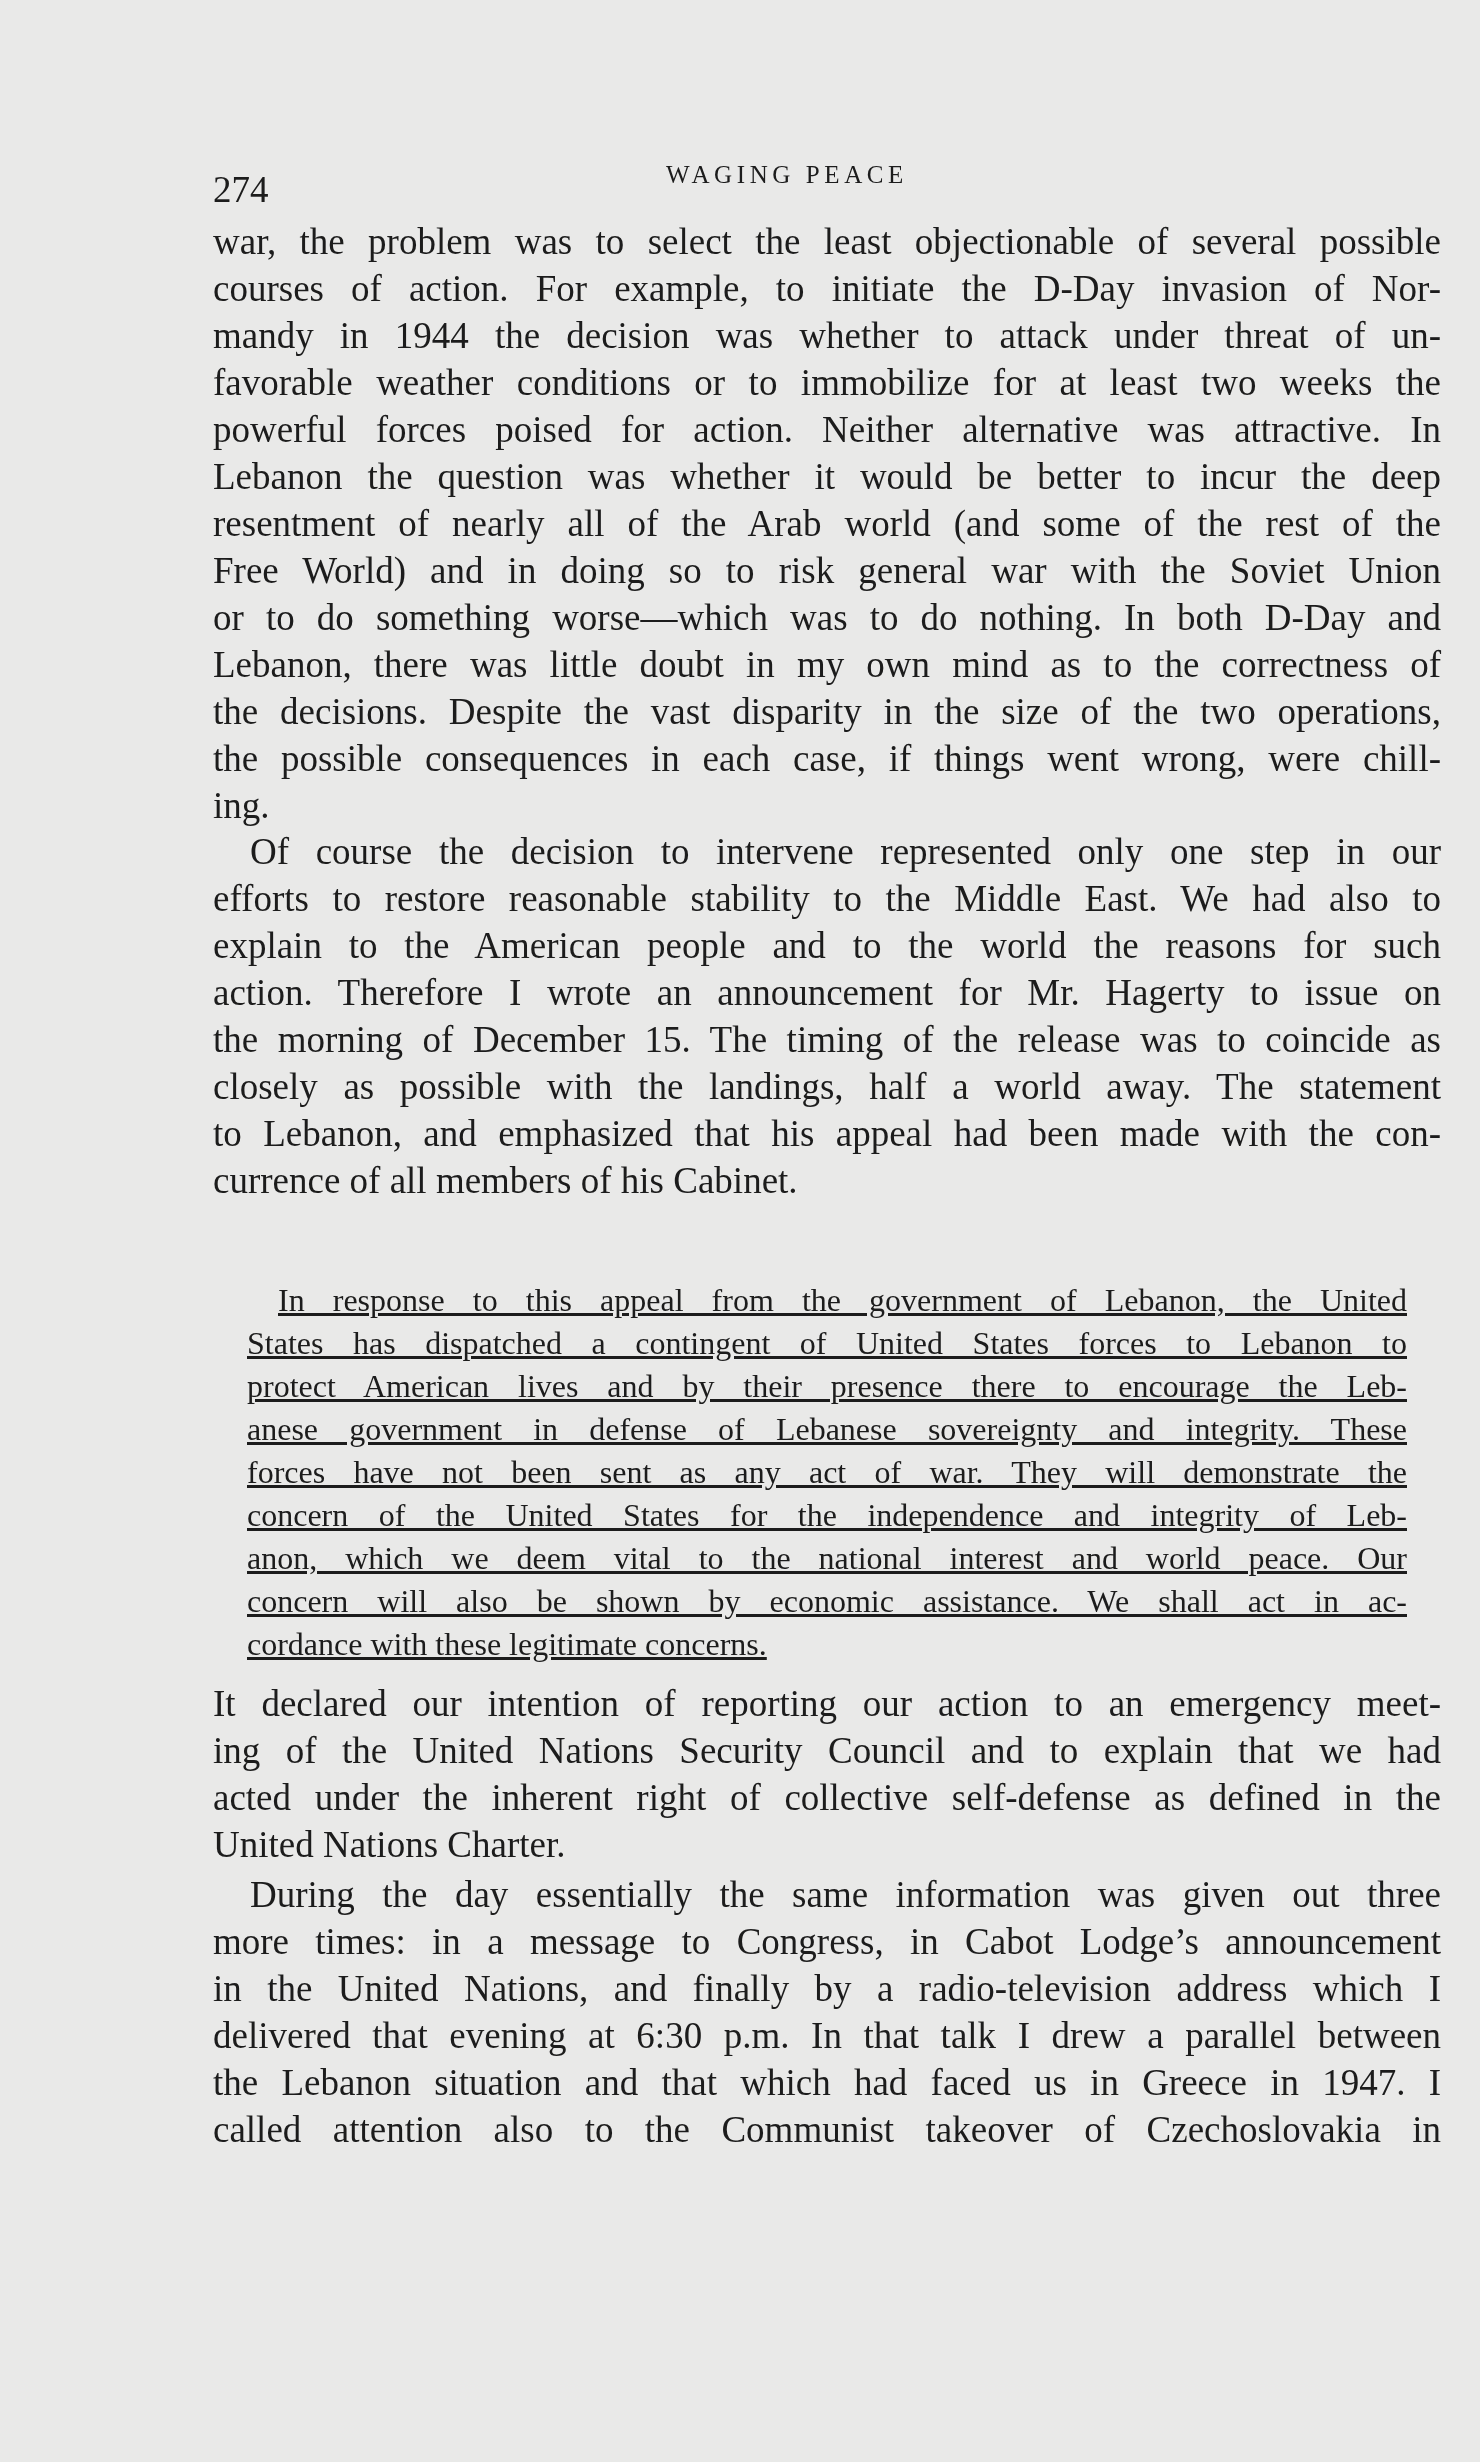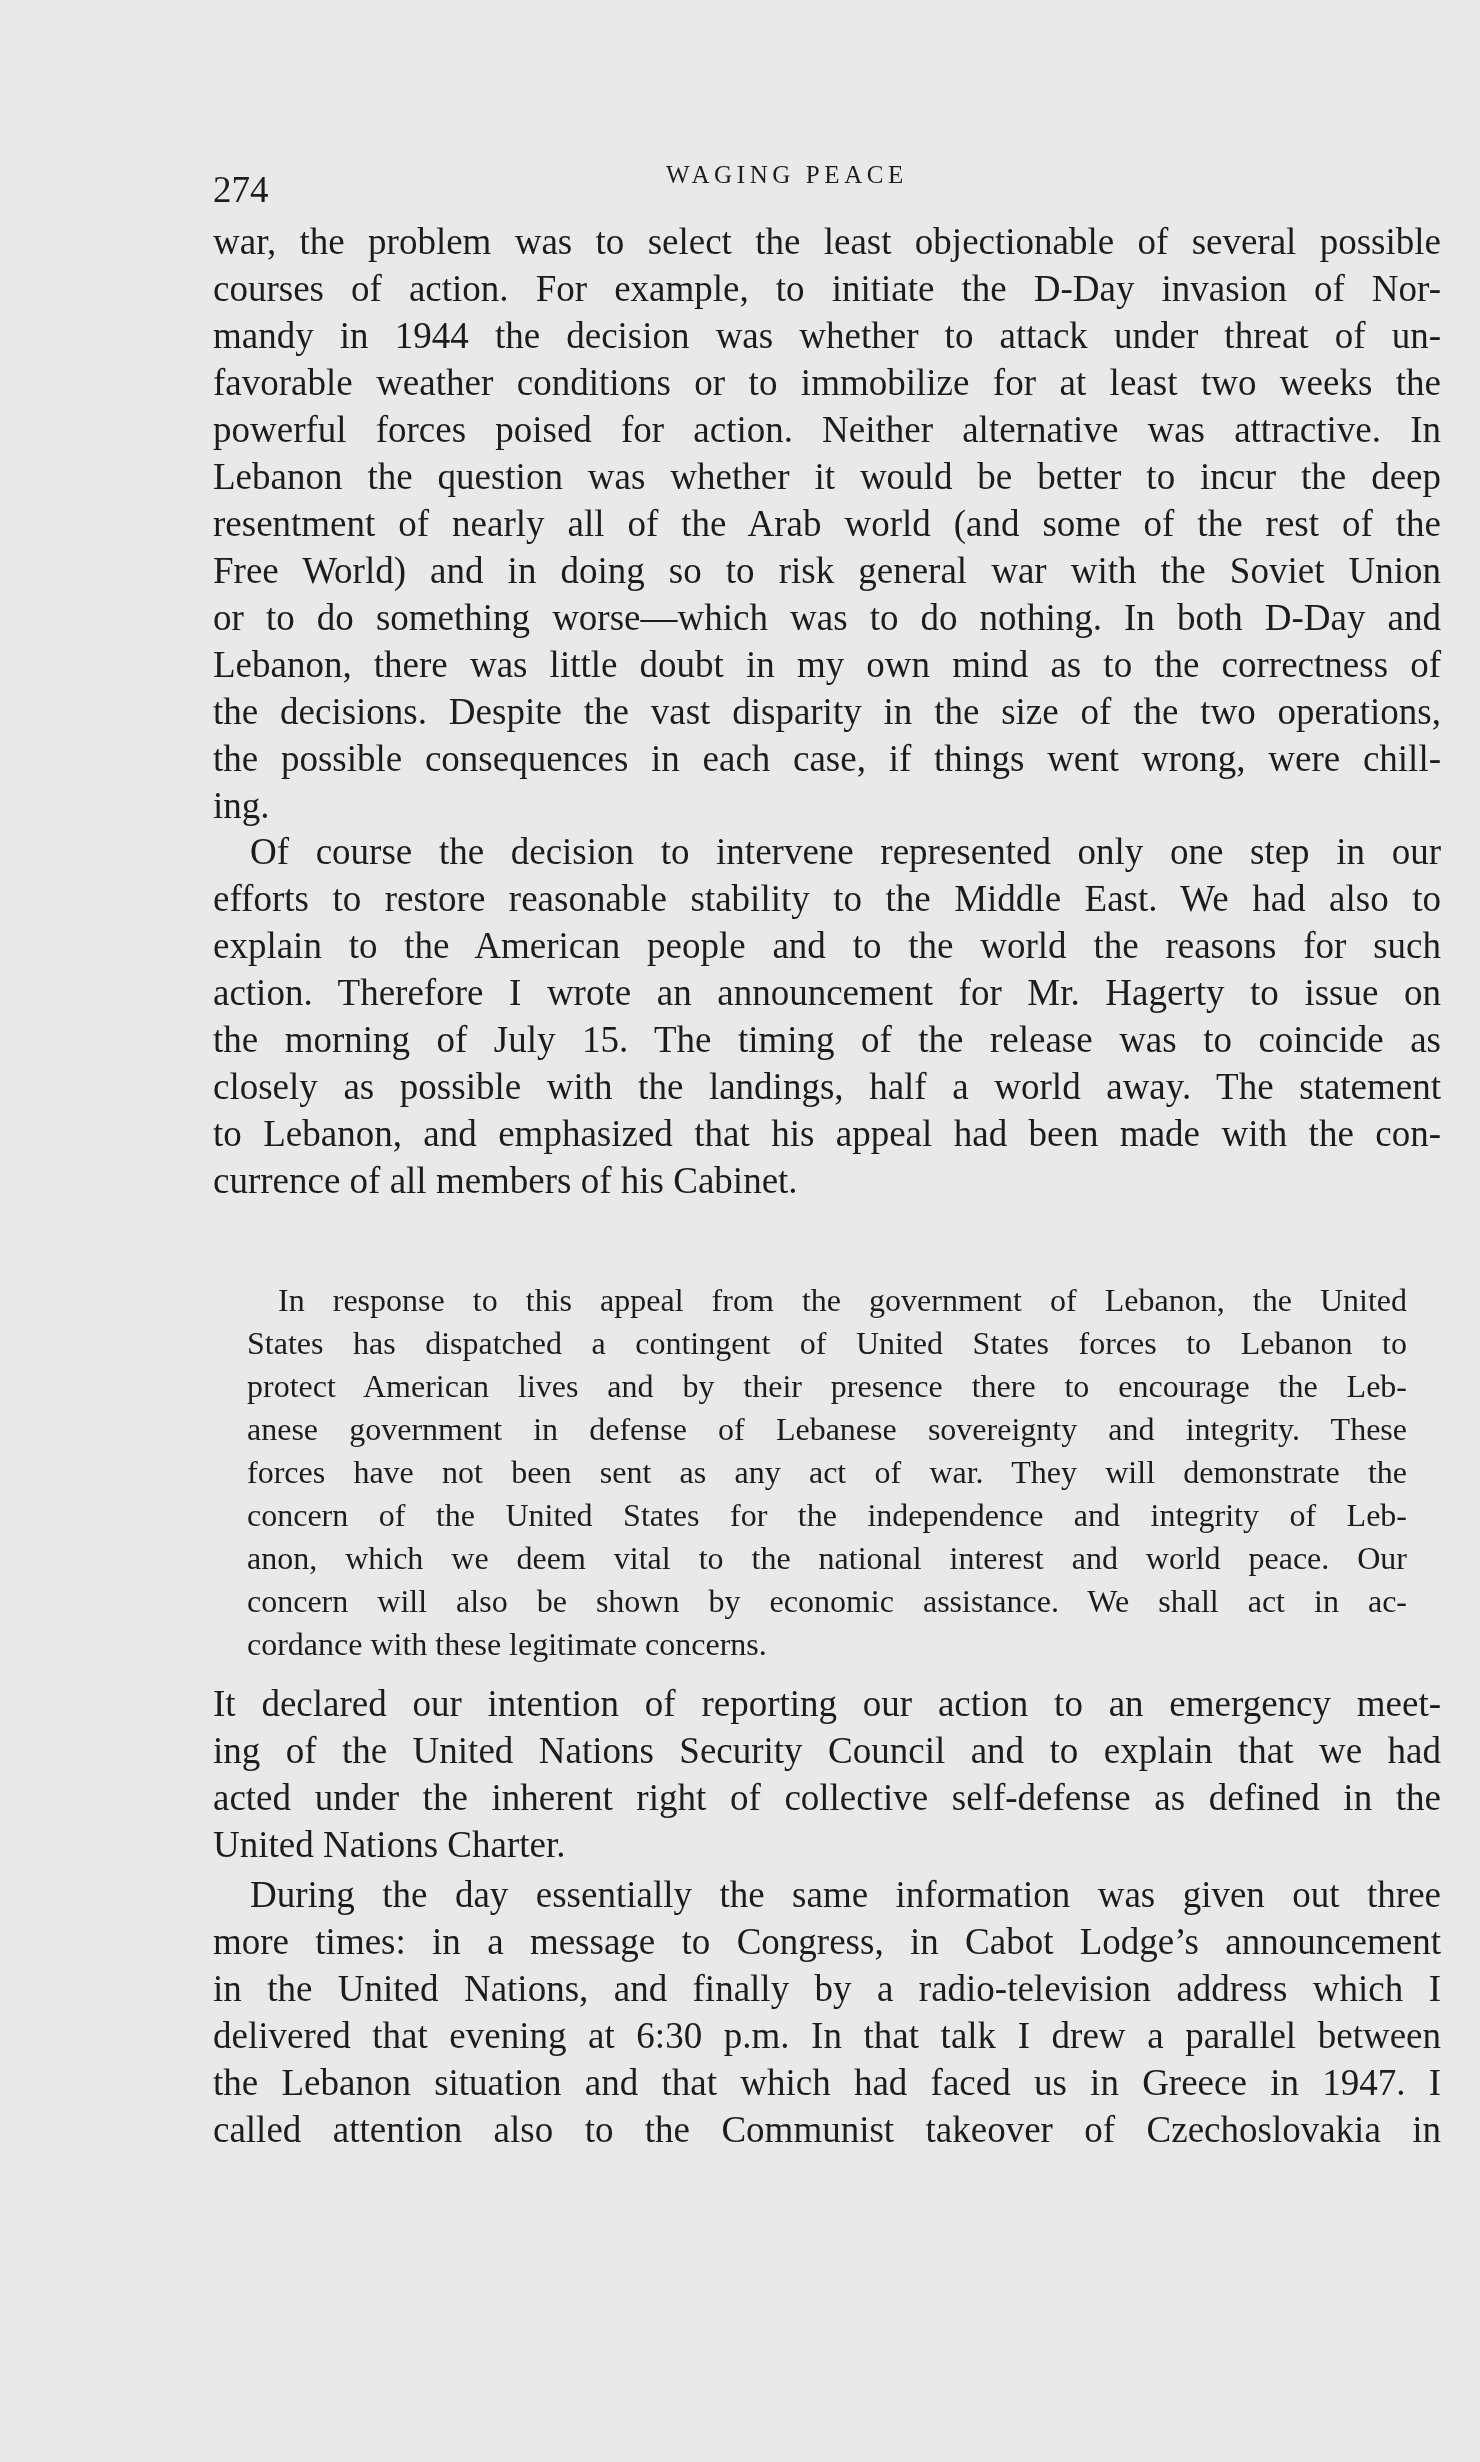--- a/index.html
+++ b/index.html
@@ -26,21 +26,21 @@
     font-size:37px;
     height:47px; line-height:47px;
     text-align:justify;
     text-align-last:justify;
     white-space:nowrap;
     overflow:visible;
   }
   .line.last { text-align-last:left; }
   .line.indent { padding-left:37px; }
   .quote {
-    position:absolute; left:247px; width:1160px;
+    position:absolute; left:247px; width:1160px;text-decoration:underline;
   }
   .quote .line {
     font-size:32px; height:43px; line-height:43px;
   }
   .quote .line.indent { padding-left:31px; }
 </style>
 </head>
 <body>
 
 <div class="page-number">274</div>
@@ -60,21 +60,21 @@
   <span class="line">the decisions. Despite the vast disparity in the size of the two operations,</span>
   <span class="line">the possible consequences in each case, if things went wrong, were chill-</span>
   <span class="line last">ing.</span>
 </div>
 
 <div class="text-block" style="top:828px;">
   <span class="line indent">Of course the decision to intervene represented only one step in our</span>
   <span class="line">efforts to restore reasonable stability to the Middle East. We had also to</span>
   <span class="line">explain to the American people and to the world the reasons for such</span>
   <span class="line">action. Therefore I wrote an announcement for Mr. Hagerty to issue on</span>
-  <span class="line">the morning of July 15. The timing of the release was to coincide as</span>
+  <span class="line">the morning of December 15. The timing of the release was to coincide as</span>
   <span class="line">closely as possible with the landings, half a world away. The statement</span>
   <span class="line">to Lebanon, and emphasized that his appeal had been made with the con-</span>
   <span class="line last">currence of all members of his Cabinet.</span>
 </div>
 
 <div class="quote" style="top:1279px;">
   <span class="line indent">In response to this appeal from the government of Lebanon, the United</span>
   <span class="line">States has dispatched a contingent of United States forces to Lebanon to</span>
   <span class="line">protect American lives and by their presence there to encourage the Leb-</span>
   <span class="line">anese government in defense of Lebanese sovereignty and integrity. These</span>

